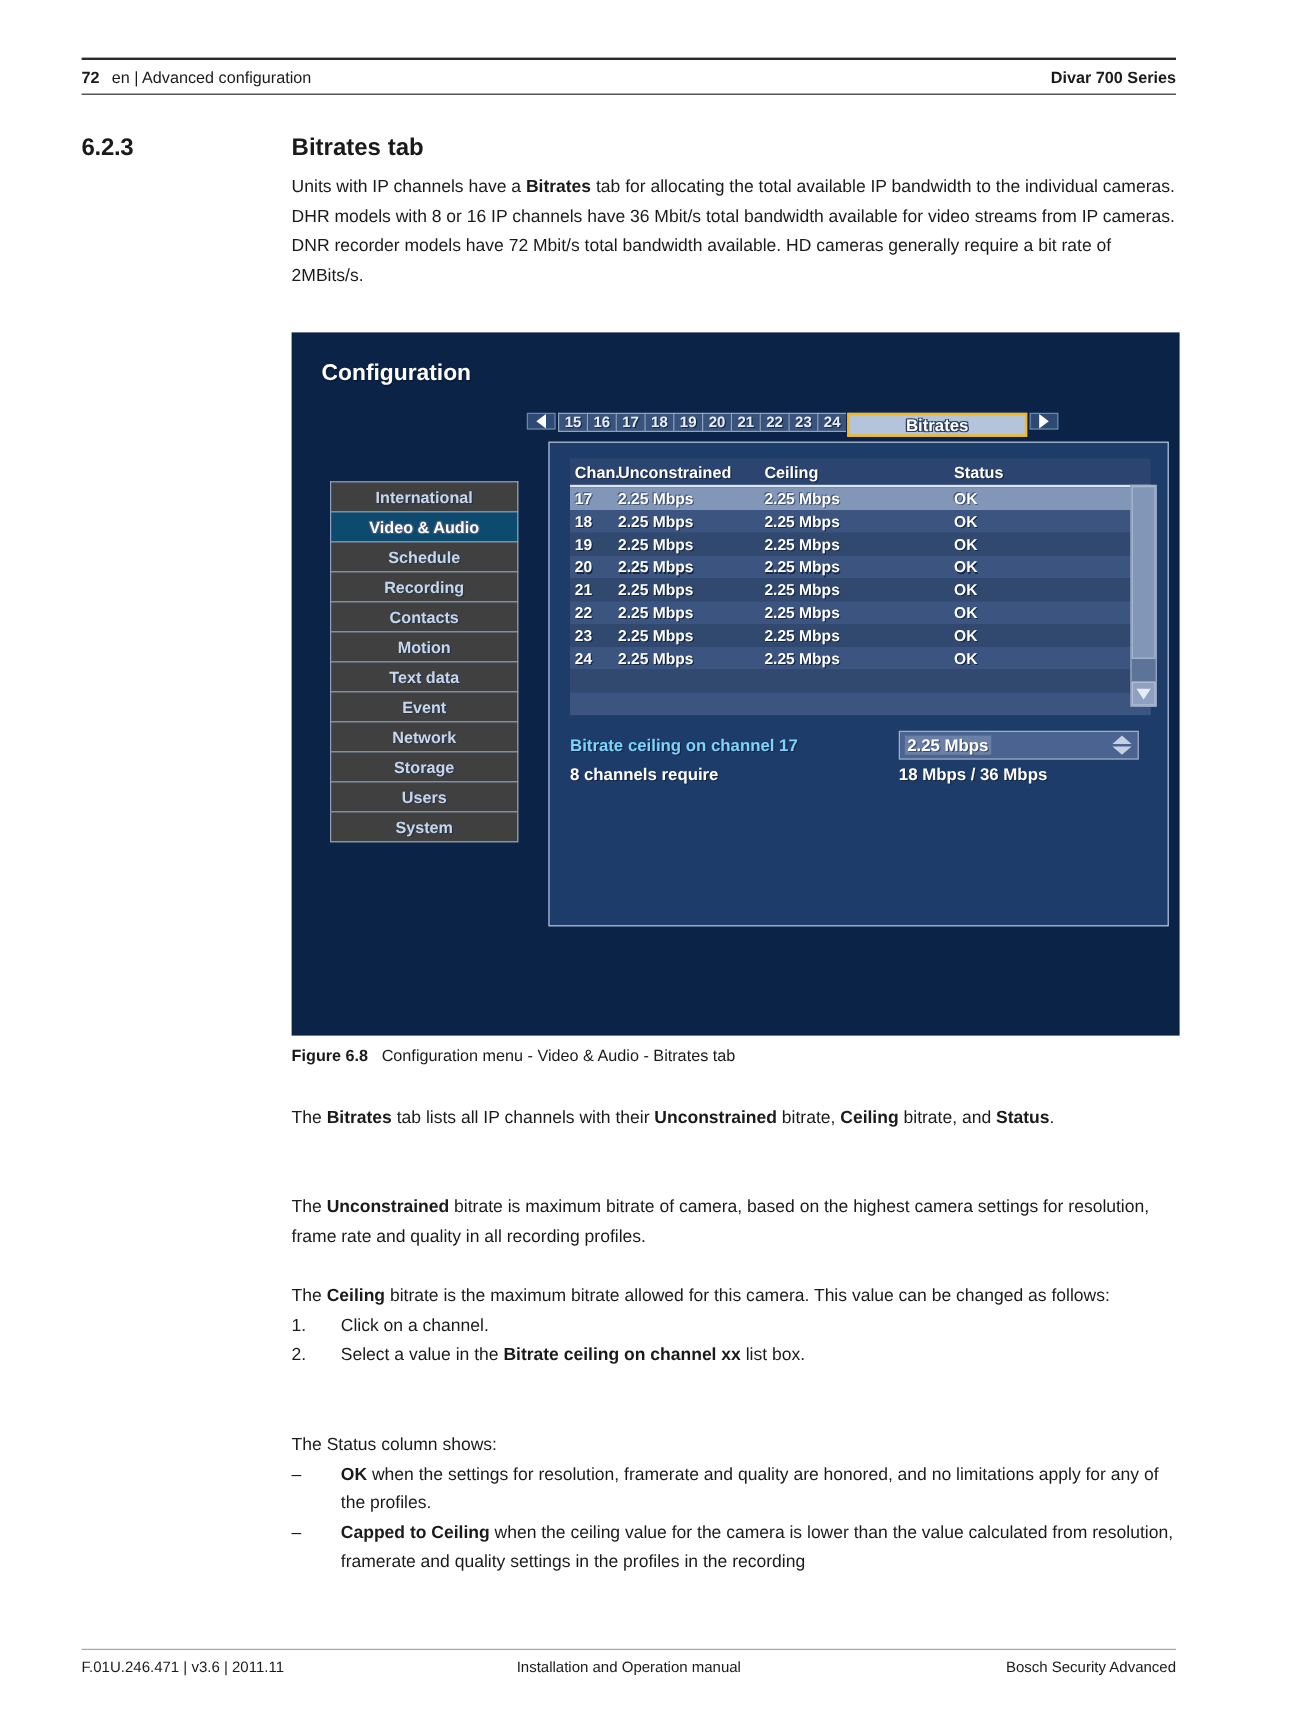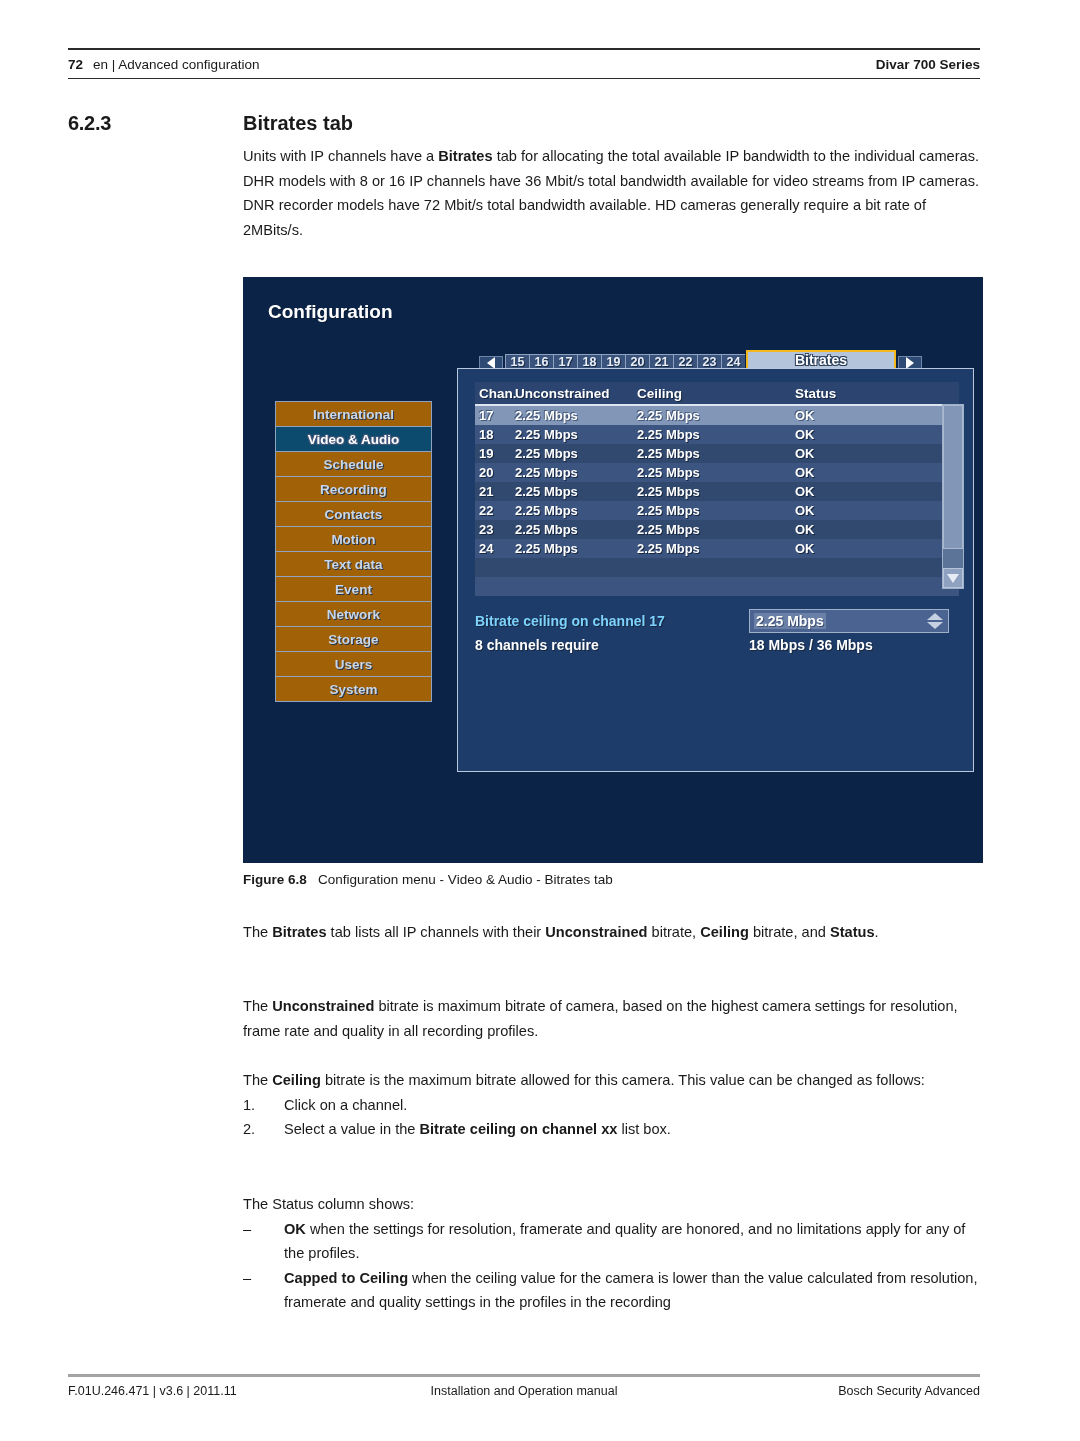--- a/index.html
+++ b/index.html
@@ -83,22 +83,21 @@
     font-weight: bold;
     text-shadow: 1px 1px 0 #0a1c36;
   }
 
   
   .tabstrip {
     position: absolute;
     left: 196px; top: 67px;
     height: 26px;
     display: flex;
-    align-items: flex-end;
-    margin-left: 40px;
+    align-items: flex-start;
   }
   .tab-arrow {
     width: 22px;
     background: #2d4a74;
     border: 1px solid #6d85a8;
     display: flex; align-items: center; justify-content: center;
     margin-right: 2px;
   }
   .tab-arrow.right { margin-right: 0; margin-left: 2px; }
   .tri-left {
@@ -138,21 +137,21 @@
   }
 
   
   .sidemenu {
     position: absolute;
     left: 32px; top: 124px;
     width: 157px;
   }
   .menu-item {
     height: 24px;
-    background: #a16207;
+    background: #404040;
     border: 1px solid #8fa3c0;
     border-bottom: none;
     color: #c9d6e8;
     font-size: 13.5px;
     font-weight: bold;
     display: flex; align-items: center; justify-content: center;
     text-shadow: 1px 1px 0 #22344e;
   }
   .menu-item:last-child { border-bottom: 1px solid #8fa3c0; }
   .menu-item.selected {
@@ -353,21 +352,21 @@
     left: 243px; top: 872px;
     width: 740px;
     font-size: 13.5px;
   }
   .fig-caption .fig-lbl { font-weight: bold; }
 
   
   .page-footer {
     position: absolute;
     left: 68px; top: 1374px; width: 912px;
-    border-top: 3px solid #a3a3a3;
+    border-top: 1px solid #a3a3a3;
     padding-top: 7px;
     display: flex;
     justify-content: flex-start;
     font-size: 12.5px;
   }
   .ftr-center { position: absolute; left: 0; right: 0; text-align: center; }
   .ftr-right { margin-left: auto; }
 </style>
 </head>
 <body>

